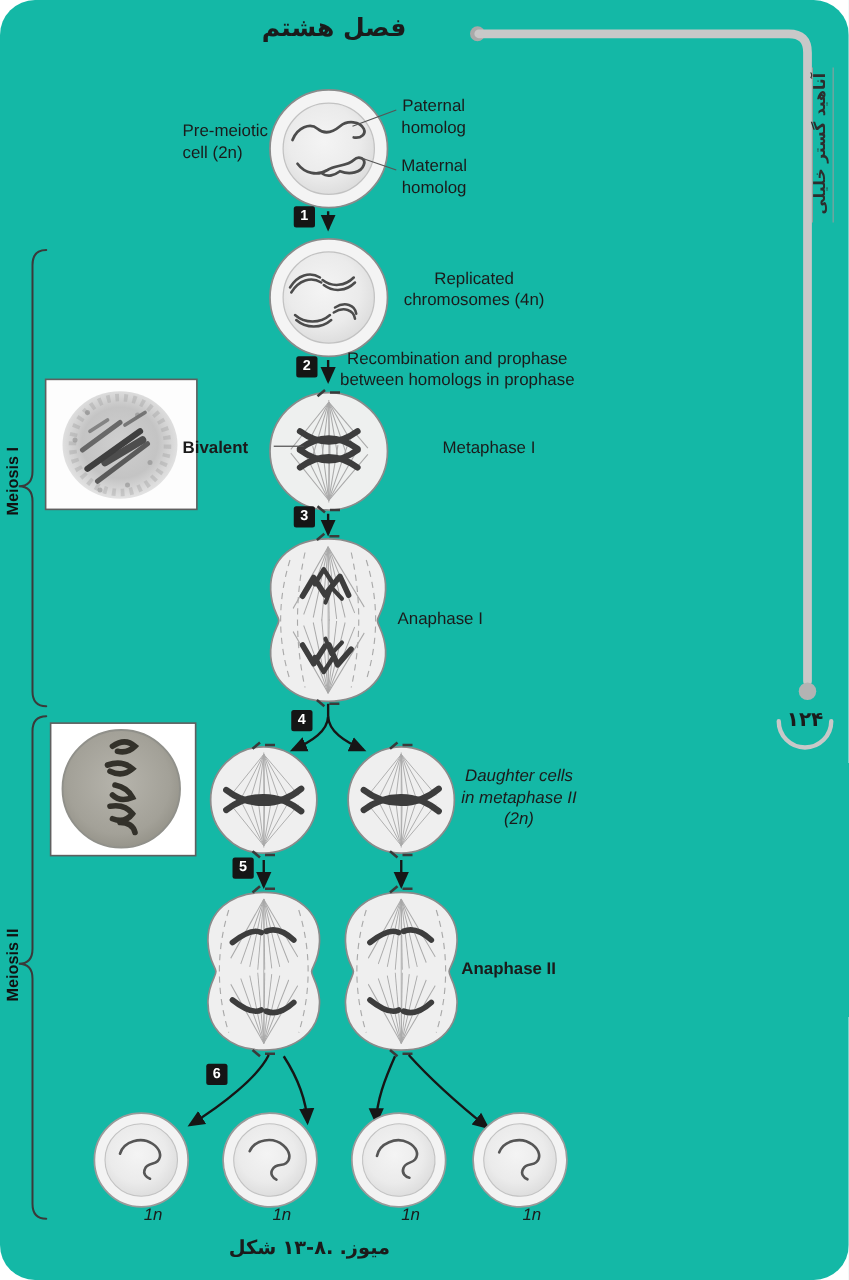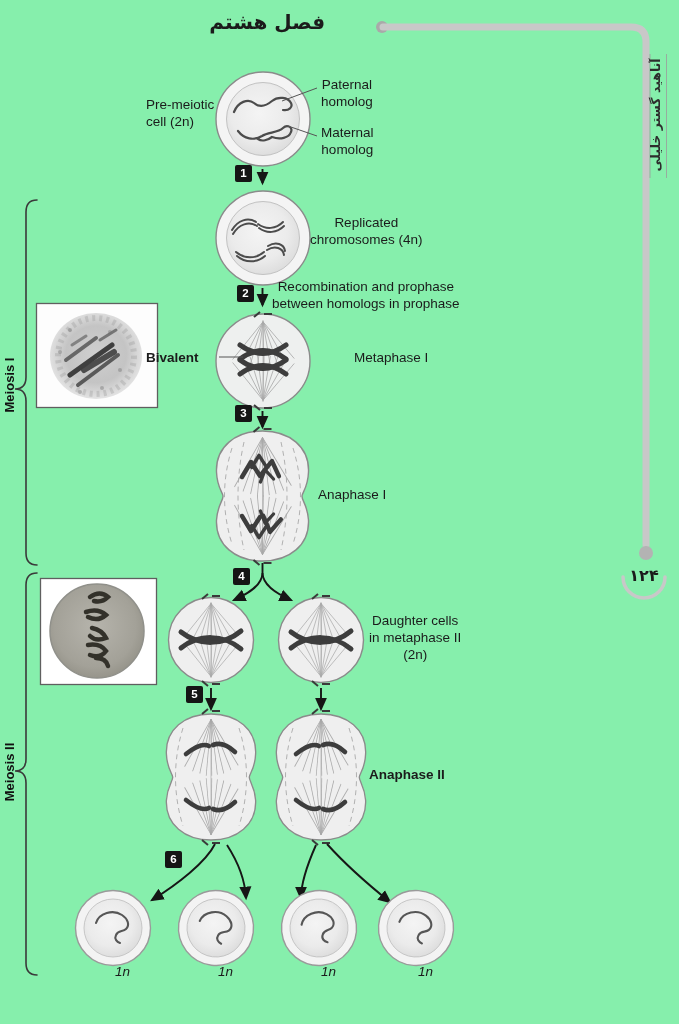--- a/index.html
+++ b/index.html
@@ -1,17 +1,17 @@
 <!DOCTYPE html>
 <html><head>
 <meta charset="utf-8">
 <style>
   html,body{margin:0;padding:0;background:#ffffff;}
-  #page{position:relative;width:679px;height:1024px;background:#86efac;overflow:hidden;
-        font-family:"Liberation Sans",sans-serif;color:#1b1b1b;}
+  #page{position:relative;width:679px;height:1024px;background:#14b8a6;overflow:hidden;
+        font-family:"Liberation Sans",sans-serif;color:#1b1b1b;border-radius:28px;}
   .abs{position:absolute;}
   .lbl{font-size:13.5px;line-height:17px;color:#1b1b1b;}
   .rtl{direction:rtl;font-family:"DejaVu Sans",sans-serif;}
   .chapter-title{left:170px;top:10px;width:155px;text-align:right;font-weight:bold;font-size:20px;}
   .watermark{left:593px;top:105px;width:130px;height:20px;transform:rotate(-90deg);
              text-align:center;font-weight:bold;font-size:12.5px;color:#2d2d2d;}
   .page-number{left:622px;top:566px;width:44px;text-align:center;font-weight:bold;font-size:16px;
                font-family:"DejaVu Sans",sans-serif;}
   .brace-label{width:80px;height:16px;transform:rotate(-90deg);text-align:center;
                font-weight:bold;font-size:13px;color:#111;}
@@ -299,49 +299,54 @@
   </div>
   <div class="abs lbl right-lbl" style="left:321px;top:76px;">
     <div>Paternal</div>
     <div>homolog</div>
   </div>
   <div class="abs lbl right-lbl" style="left:321px;top:124px;">
     <div>Maternal</div>
     <div>homolog</div>
   </div>
 
-  <div class="abs lbl right-lbl" style="left:310px;top:214px;">
+  <div class="abs lbl right-lbl" style="left:310px;top:214px;padding-left:13px;">
     <div>Replicated</div>
     <div>chromosomes (4n)</div>
   </div>
 
   <div class="abs lbl right-lbl" style="left:272px;top:278px;">
     <div>Recombination and prophase</div>
     <div>between homologs in prophase</div>
   </div>
 
   <div class="abs lbl" style="left:146px;top:349px;width:66px;text-align:left;font-weight:bold;">Bivalent</div>
   <div class="abs lbl" style="left:318px;top:349px;margin-left:36px;">Metaphase I</div>
 
   <div class="abs lbl" style="left:318px;top:486px;">Anaphase I</div>
 
-  <div class="abs lbl right-lbl" style="left:369px;top:612px;">
+  <div class="abs lbl right-lbl" style="left:369px;top:612px;font-style:italic;">
     <div>Daughter cells</div>
     <div>in metaphase II</div>
     <div>(2n)</div>
   </div>
 
   <div class="abs lbl" style="left:369px;top:766px;font-weight:bold;">Anaphase II</div>
 
   <div class="abs step-box" style="left:235px;top:165px;">1</div>
   <div class="abs step-box" style="left:237px;top:285px;">2</div>
   <div class="abs step-box" style="left:235px;top:405px;">3</div>
   <div class="abs step-box" style="left:233px;top:568px;">4</div>
   <div class="abs step-box" style="left:186px;top:686px;">5</div>
   <div class="abs step-box" style="left:165px;top:851px;">6</div>
 
   <div class="abs n-lbl" style="left:96px;top:964px;">1n</div>
   <div class="abs n-lbl" style="left:199px;top:964px;">1n</div>
   <div class="abs n-lbl" style="left:302px;top:964px;">1n</div>
   <div class="abs n-lbl" style="left:399px;top:964px;">1n</div>
 
+  <div class="abs caption">
+    <span class="tk bold rtl">شکل</span>
+    <span class="tk bold">۱۳-۸.</span>
+    <span class="tk bold rtl">میوز.</span>
+  </div>
 
 </div>
 
 </body></html>

